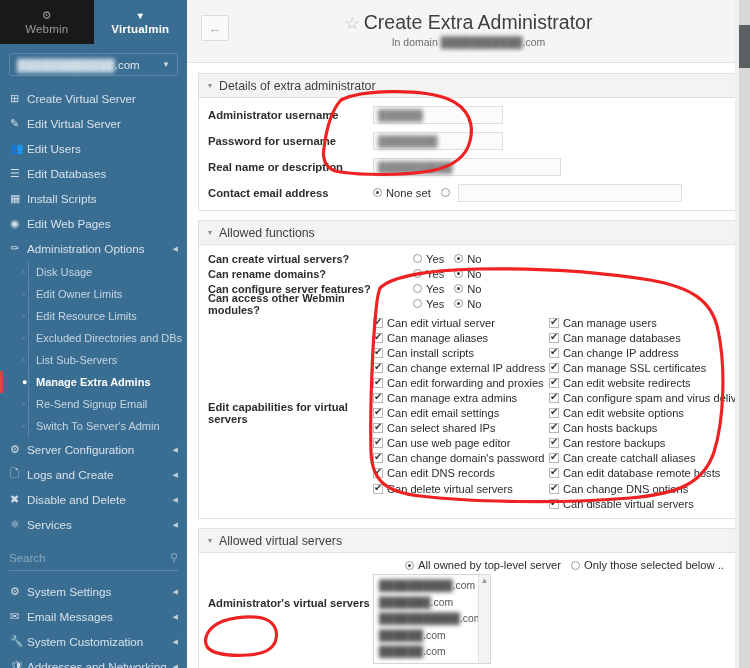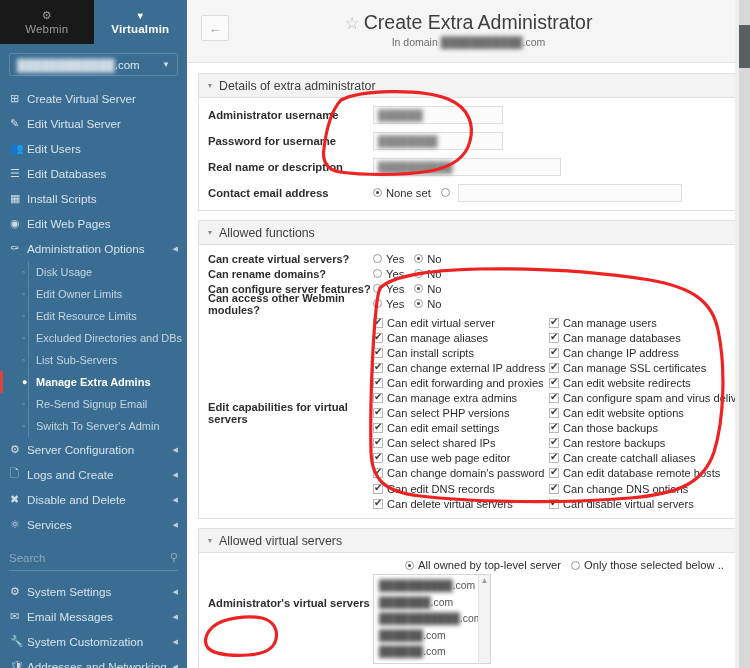--- a/index.html
+++ b/index.html
@@ -166,21 +166,21 @@
     flex: 0 0 9px;
   }
   .radio.on::after {
     content: ""; position: absolute; left: 2px; top: 2px;
     width: 3px; height: 3px; border-radius: 50%; background: #444;
   }
   .rlab { font-size: 11.2px; color: #2d2d2d; margin-right: 10px; }
 
   .qrow { display: flex; align-items: center; height: 15px; padding-left: 9px; }
   .qlabel { flex: 0 0 165px; font-size: 11px; color: #2d2d2d; font-weight: bold; }
-  .qopts { display: flex; align-items: center; }
+  .qopts { display: flex; align-items: center; margin-left: 40px; }
 
   .caps-row { display: flex; align-items: flex-start; padding-left: 9px; padding-top: 4px; }
   .caps-label {
     flex: 0 0 165px; font-size: 11.2px; color: #2d2d2d; font-weight: bold;
     align-self: center;
   }
   .caps-cols { display: flex; flex: 1 1 auto; gap: 8px; }
   .caps-col { width: 168px; }
   .chk-row { display: flex; align-items: center; height: 15.1px; }
   .chkbox {
@@ -511,24 +511,20 @@
                 <div class="chk-row">
                     <span class="chkbox on"></span>
                     <span class="chk-lab">Can edit forwarding and proxies</span>
                   </div>
                 <div class="chk-row">
                     <span class="chkbox on"></span>
                     <span class="chk-lab">Can manage extra admins</span>
                   </div>
                 <div class="chk-row">
                     <span class="chkbox on"></span>
-                    <span class="chk-lab">Can select PHP versions</span>
-                  </div>
-                <div class="chk-row">
-                    <span class="chkbox on"></span>
                     <span class="chk-lab">Can edit email settings</span>
                   </div>
                 <div class="chk-row">
                     <span class="chkbox on"></span>
                     <span class="chk-lab">Can select shared IPs</span>
                   </div>
                 <div class="chk-row">
                     <span class="chkbox on"></span>
                     <span class="chk-lab">Can use web page editor</span>
                   </div>
@@ -569,21 +565,21 @@
                 <div class="chk-row">
                     <span class="chkbox on"></span>
                     <span class="chk-lab">Can configure spam and virus delivery</span>
                   </div>
                 <div class="chk-row">
                     <span class="chkbox on"></span>
                     <span class="chk-lab">Can edit website options</span>
                   </div>
                 <div class="chk-row">
                     <span class="chkbox on"></span>
-                    <span class="chk-lab">Can those backups</span>
+                    <span class="chk-lab">Can hosts backups</span>
                   </div>
                 <div class="chk-row">
                     <span class="chkbox on"></span>
                     <span class="chk-lab">Can restore backups</span>
                   </div>
                 <div class="chk-row">
                     <span class="chkbox on"></span>
                     <span class="chk-lab">Can create catchall aliases</span>
                   </div>
                 <div class="chk-row">

